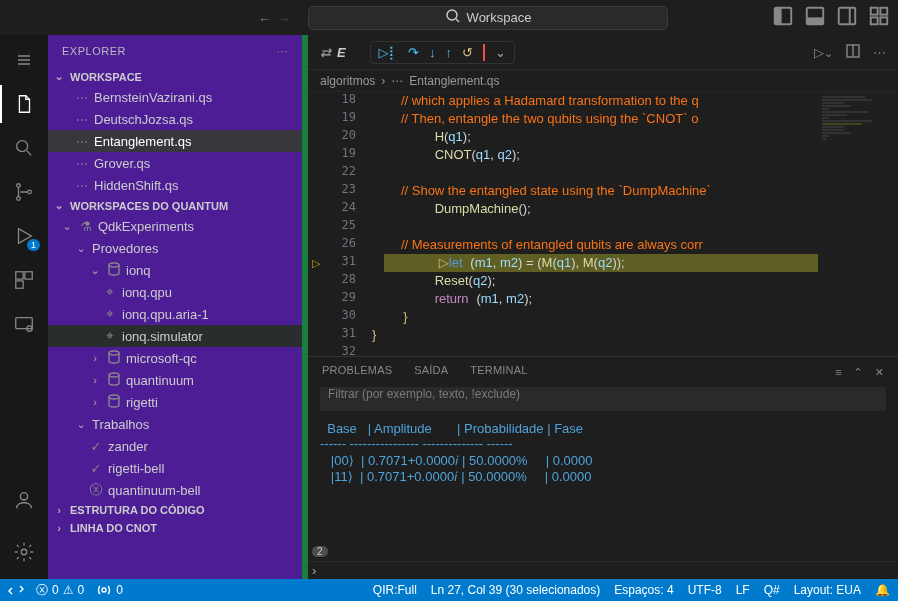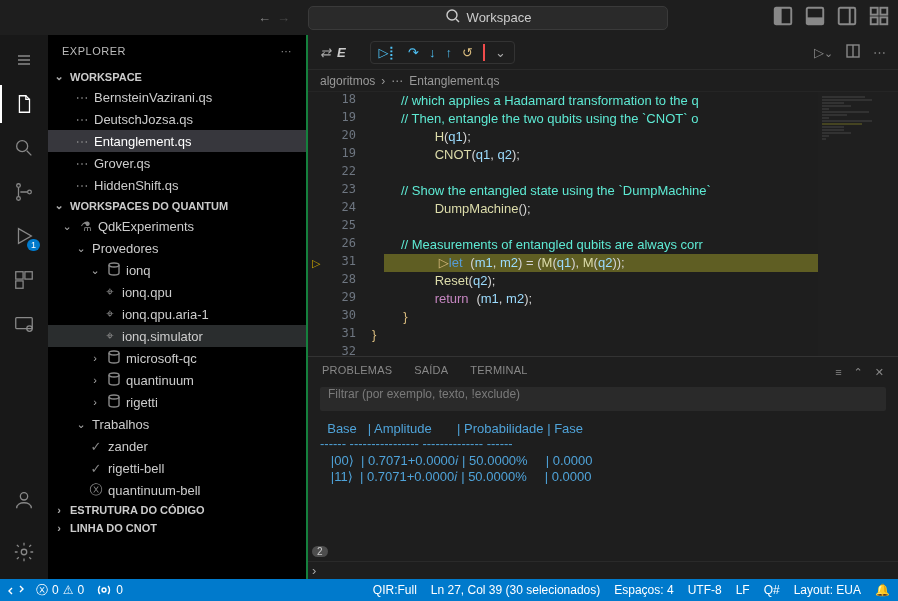--- a/index.html
+++ b/index.html
@@ -14,21 +14,21 @@
 
 
 .activitybar { position:absolute; left:0; top:35px; bottom:22px; width:48px; background:#181818; display:flex; flex-direction:column; align-items:center; padding-top:6px; gap:6px; }
 .ab-item { width:48px; height:38px; display:flex; align-items:center; justify-content:center; color:#888; position:relative; cursor:pointer; }
 .ab-item.active { color:#fff; }
 .ab-item.active::before { content:''; position:absolute; left:0; top:0; bottom:0; width:2px; background:#fff; }
 .badge { position:absolute; bottom:4px; right:8px; background:#007acc; color:#fff; border-radius:8px; font-size:9px; padding:1px 4px; }
 .ab-bottom { margin-top:auto; margin-bottom:8px; }
 
 
-.sidebar { position:absolute; left:48px; top:35px; bottom:22px; width:260px; background:#000000; border-right:2px solid #15803d; overflow:hidden; }
+.sidebar { position:absolute; left:48px; top:35px; bottom:22px; width:260px; background:#4c1d95; border-right:6px solid #15803d; overflow:hidden; }
 .sb-title { height:32px; display:flex; align-items:center; padding:0 14px; font-size:11px; letter-spacing:.5px; color:#bbb; }
 .sb-title .dots { margin-left:auto; color:#888; }
 .sb-section { display:flex; align-items:center; padding:3px 4px; font-size:11px; font-weight:700; color:#ccc; gap:4px; cursor:pointer; }
 .sb-tree { font-size:13px; }
 .tree-row { display:flex; align-items:center; height:22px; padding-left:8px; gap:4px; cursor:pointer; color:#ccc; }
 .tree-row.sel { background:#37373d; color:#fff; }
 .tree-row.hl { background:#2a2d2e; }
 .chev { width:14px; text-align:center; color:#aaa; font-size:11px; }
 .ficon { width:16px; text-align:center; color:#888; }
 .ind0{padding-left:12px}.ind1{padding-left:26px}.ind2{padding-left:40px}.ind3{padding-left:54px}
@@ -44,21 +44,21 @@
 .crumbs { height:22px; display:flex; align-items:center; padding-left:12px; gap:6px; color:#999; font-size:12px; border-bottom:1px solid #252525; }
 .code { flex:1; position:relative; overflow:hidden; }
 .minimap { position:absolute; right:0; top:0; width:80px; height:100%; background:#202020; opacity:.6; padding:4px; }
 .mm-line{height:2px;margin-bottom:1px;background:#404040}
 .gutter { position:absolute; left:0; top:0; width:64px; }
 .gutter .ln { height:18px; text-align:right; padding-right:16px; color:#6e7681; font-size:12px; font-family:'Consolas',monospace; }
 .gutter .bp { position:absolute; left:4px; color:#cca700; font-size:11px; }
 .codetxt { position:absolute; left:64px; right:80px; top:0; }
 .cl { height:18px; white-space:pre; font-family:'Consolas',monospace; font-size:13px; line-height:18px; }
 .cl.highlight { background:#5f5e23;margin-left:12px; }
-.c-com{color:#5eead4}.c-fn{color:#dcdcaa}.c-kw{color:#569cd6}.c-var{color:#9cdcfe}.c-par{color:#d4d4d4}.c-dk{color:#c586c0}.c-tok{color:#d7ba7d}
+.c-com{color:#f97316}.c-fn{color:#dcdcaa}.c-kw{color:#569cd6}.c-var{color:#9cdcfe}.c-par{color:#d4d4d4}.c-dk{color:#c586c0}.c-tok{color:#d7ba7d}
 
 
 .panel { height:223px; border-top:1px solid #333; display:flex; flex-direction:column; }
 .panel-tabs { height:30px; display:flex; align-items:center; padding:0 14px; gap:22px; font-size:11px; color:#888; }
 .ptab { cursor:pointer; letter-spacing:.2px; padding-bottom:4px; }
 .ptab.active { color:#fff; border-bottom:1px solid #fff; }
 .panel-right { margin-left:auto; display:flex; gap:12px; color:#888; }
 .filter { margin:0 12px; height:24px; background:#2a2a2a; border-radius:2px; display:flex; align-items:flex-start; padding:0 8px; color:#7a7a7a; font-size:12px; }
 .panel-body { flex:1; padding:10px 12px 4px; font-family:'Consolas',monospace; font-size:13px; color:#4fa3d9; overflow:hidden; position:relative; }
 .panel-body .thead{display:flex;gap:2px;white-space:pre}

